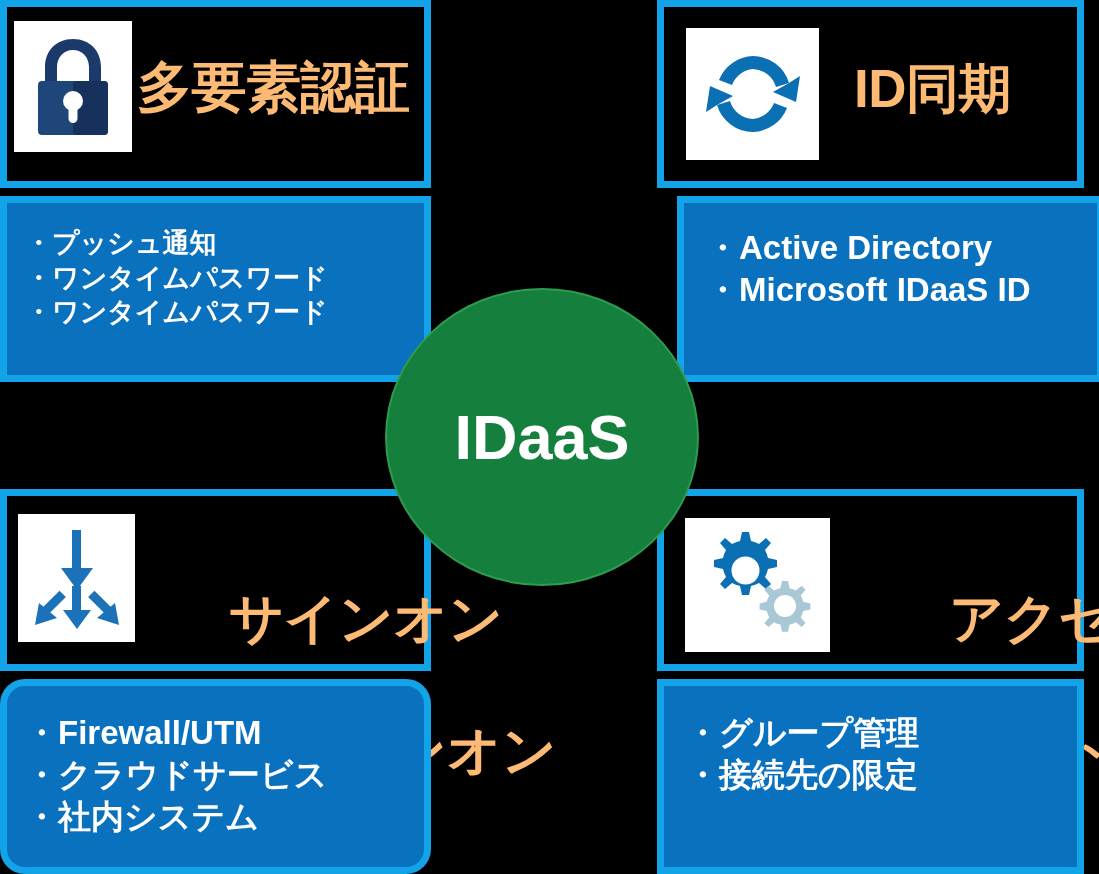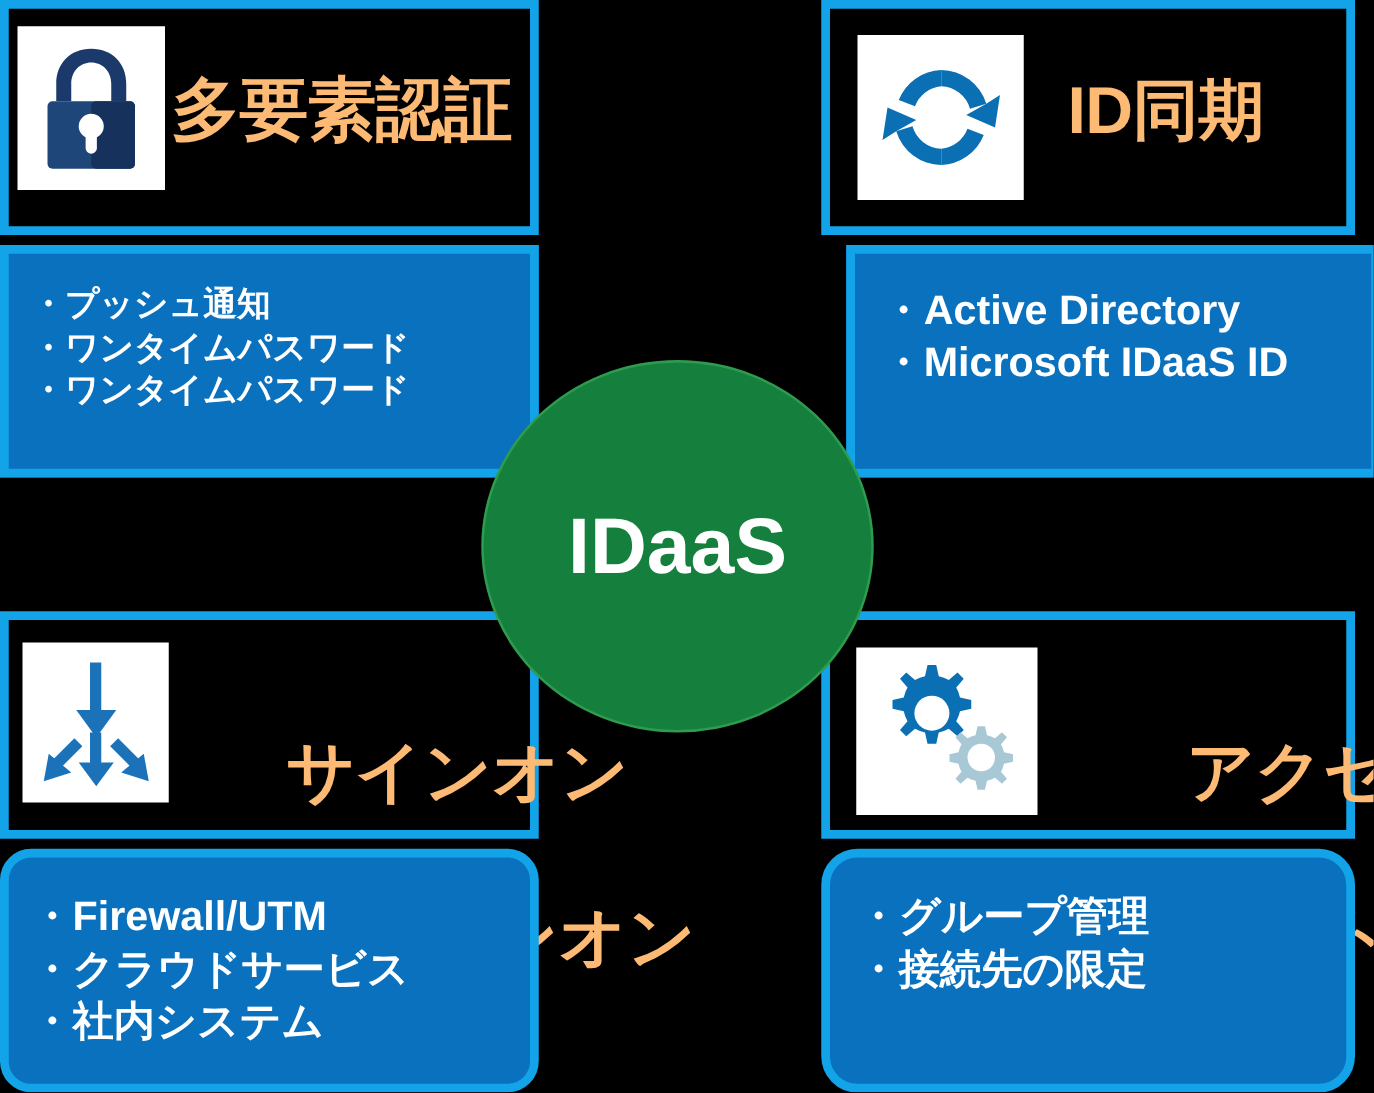--- a/index.html
+++ b/index.html
@@ -184,21 +184,21 @@
           </g>
           <circle cx="87" cy="80" r="11" fill="#FFFFFF"></circle>
         </svg>
       </div>
       <div class="head-title" style="left:169px; top:24px; font-size:54px; line-height:1.22;">
         <span class="l1">アクセス</span><br>
         <span class="l2">コントロール</span>
       </div>
     </div>
 
-    <div class="body-box" style="left:657px; top:679px; width:427px; height:195px;border-radius:29px;">
+    <div class="body-box" style="left:657px; top:679px; width:427px; height:195px;">
       <div class="bullets" style="left:22px; top:26px; font-size:33px;">
         <span class="row">・グループ管理</span>
         <span class="row">・接続先の限定</span>
       </div>
     </div>
   </div>
 
   <div id="center-circle">
     <span class="label">IDaaS</span>
   </div>

